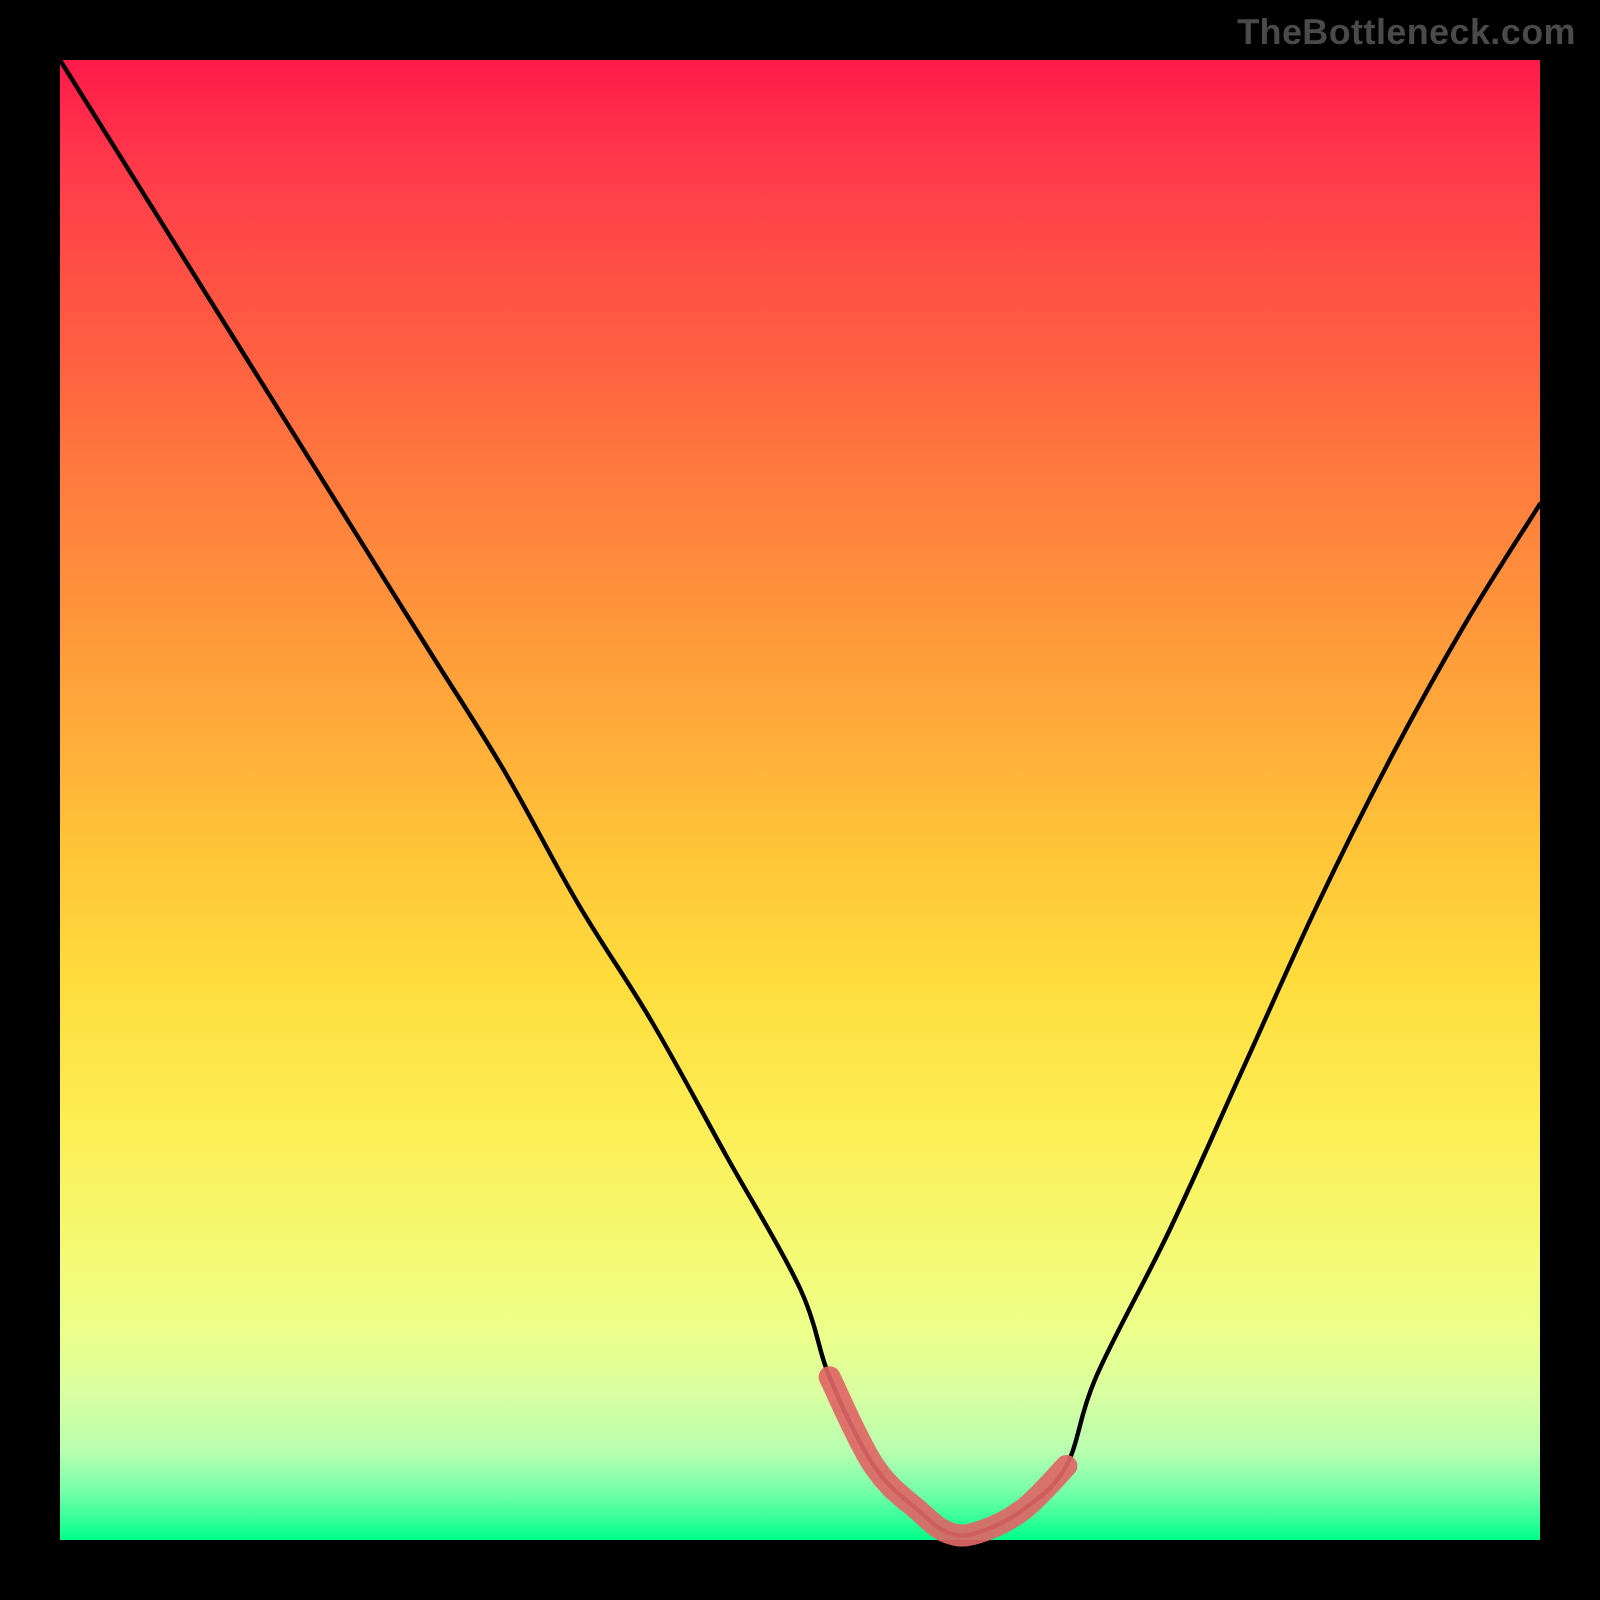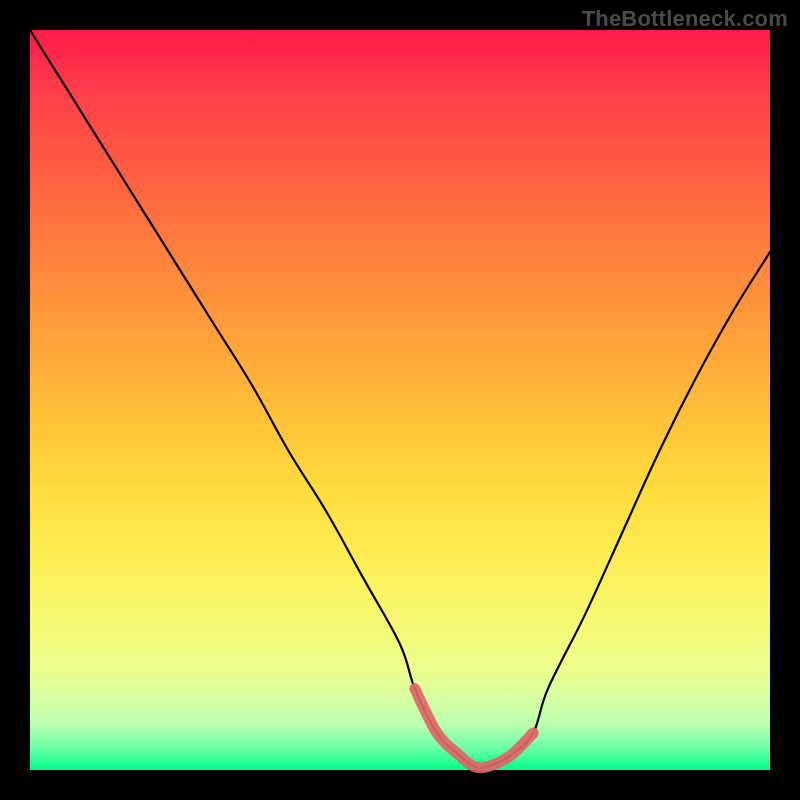--- a/index.html
+++ b/index.html
@@ -36,21 +36,21 @@
       #b8ffb0 94%,
       #6effa8 97%,
       #00ff8a 100%
     );
   }
   .watermark {
     position: absolute;
     top: 6px;
     right: 12px;
     font-family: Arial, Helvetica, sans-serif;
-    font-size: 22px;
+    font-size: 18px;
     font-weight: 600;
     color: #4a4a4a;
     letter-spacing: 0.2px;
     user-select: none;
   }
   svg.curve {
     position: absolute;
     inset: 0;
     width: 100%;
     height: 100%;

